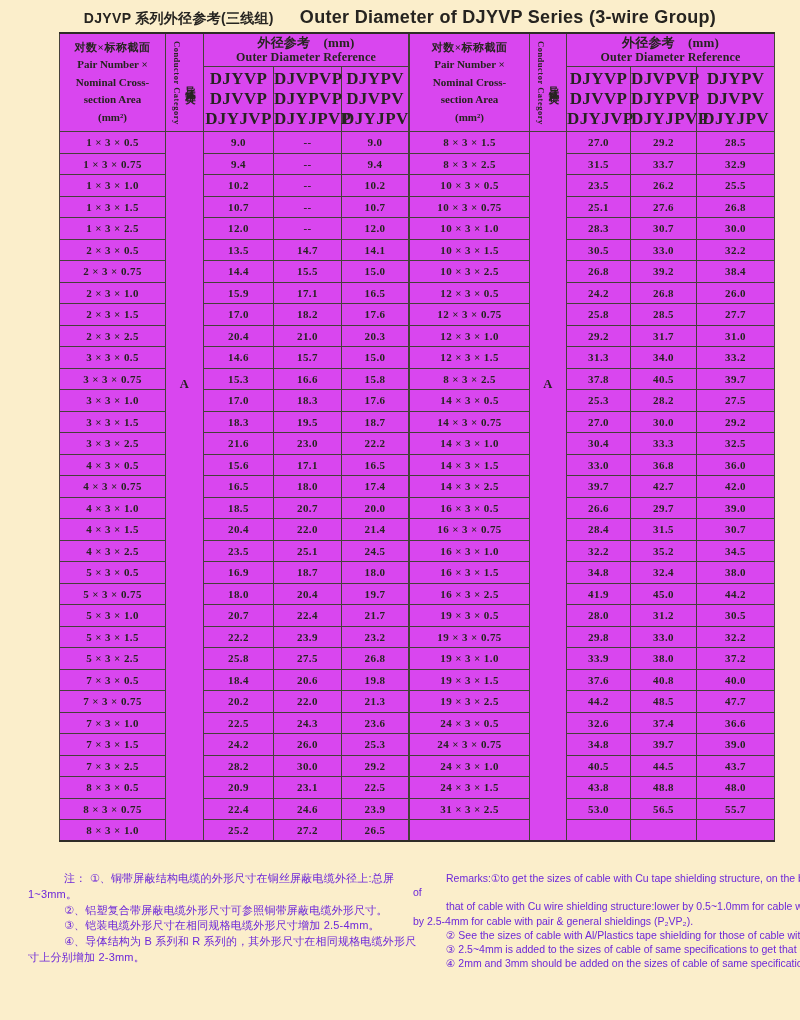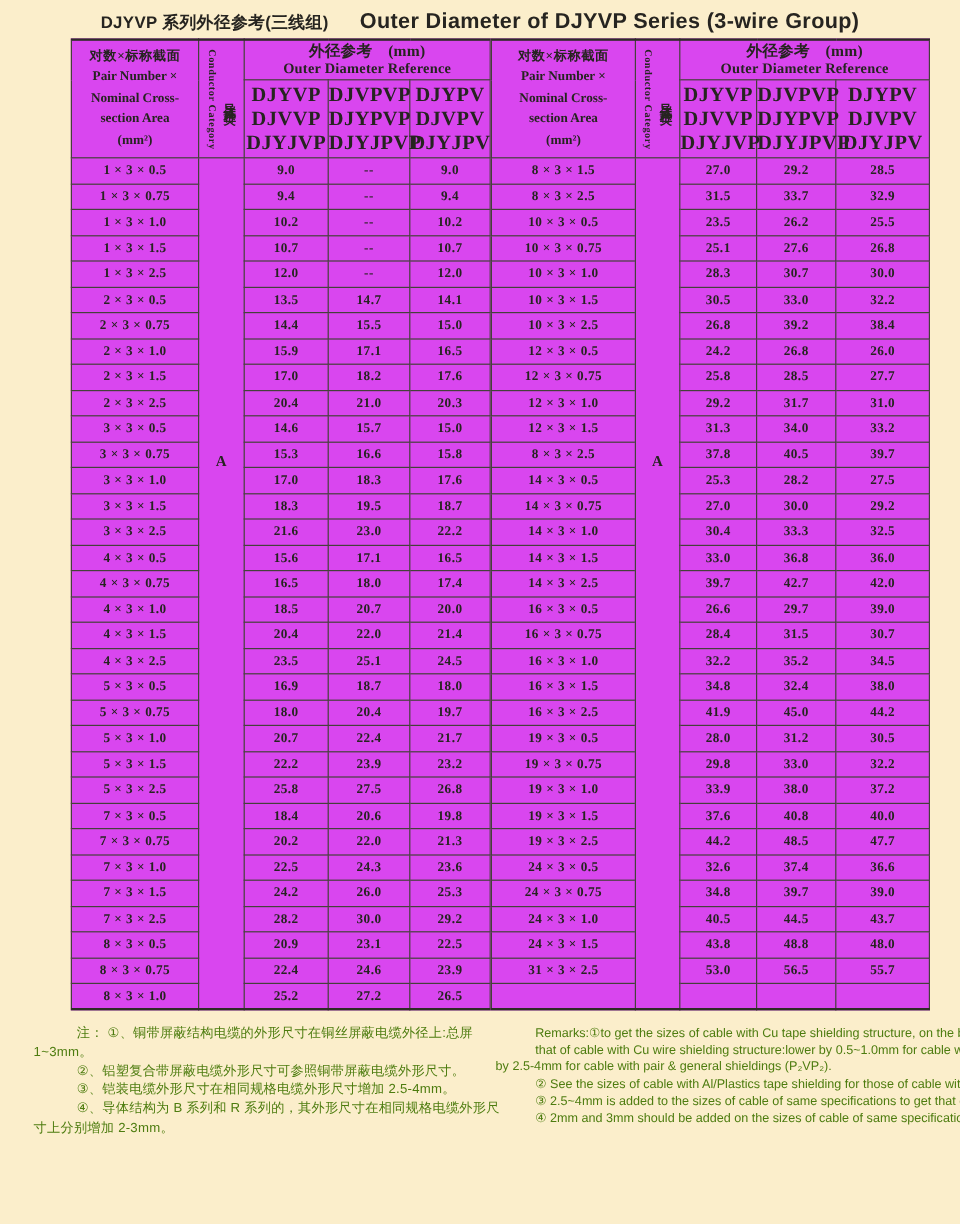--- a/index.html
+++ b/index.html
@@ -38,21 +38,21 @@
 
   .cond-h .vwrap { display:flex; flex-direction:row; align-items:center; justify-content:center; height:94px; gap:1px; }
   .v-en { writing-mode:vertical-lr; font-size:8.5px; font-weight:bold; letter-spacing:0.5px; white-space:nowrap; }
   .v-zh { writing-mode:vertical-lr; font-size:10.5px; font-weight:bold; letter-spacing:2.5px; white-space:nowrap; }
 
   tbody tr { height:21.5px; }
   tbody td { font-size:11px; font-weight:bold; text-align:center; vertical-align:middle; letter-spacing:0.4px; }
   td.cond-cell { vertical-align:top; text-align:center; font-size:12.5px; }
   td.cond-cell span { display:block; padding-top:245px; }
 
-  .notes { display:flex; margin-top:12px; color:#4d7c0f; }
+  .notes { display:flex; margin-top:29px; color:#6d28d9; }
   .notes-zh { width:372px; margin-left:28px; font-size:11px; line-height:15.8px; letter-spacing:0.2px; }
   .notes-en { width:352px; margin-left:13px; font-size:10.5px; line-height:14.2px; }
   .note-line { white-space:nowrap; }
   .notes-zh .ind { padding-left:36px; }
   .notes-en .ind { padding-left:33px; }
 </style>
 </head>
 <body>
 
 <div class="page">
@@ -571,20 +571,21 @@
     <div class="notes-zh" id="notes-zh">
         <div class="note-line ind">注： ①、铜带屏蔽结构电缆的外形尺寸在铜丝屏蔽电缆外径上:总屏</div>
         <div class="note-line">1~3mm。</div>
         <div class="note-line ind">②、铝塑复合带屏蔽电缆外形尺寸可参照铜带屏蔽电缆外形尺寸。</div>
         <div class="note-line ind">③、铠装电缆外形尺寸在相同规格电缆外形尺寸增加 2.5-4mm。</div>
         <div class="note-line ind">④、导体结构为 B 系列和 R 系列的，其外形尺寸在相同规格电缆外形尺</div>
         <div class="note-line">寸上分别增加 2-3mm。</div>
       </div>
     <div class="notes-en" id="notes-en">
         <div class="note-line ind">Remarks:①to get the sizes of cable with Cu tape shielding structure, on the basis</div>
+        <div class="note-line">of</div>
         <div class="note-line ind">that of cable with Cu wire shielding structure:lower by 0.5~1.0mm for cable with</div>
         <div class="note-line">by 2.5-4mm for cable with pair &amp; general  shieldings (P₂VP₂).</div>
         <div class="note-line ind">② See the sizes of cable with Al/Plastics tape shielding for those of cable  with Cu</div>
         <div class="note-line ind">③ 2.5~4mm is added to the sizes of cable of same specifications to get that  of</div>
         <div class="note-line ind">④ 2mm and 3mm should be added on the sizes of cable of same specifications</div>
       </div>
   </div>
 
 </div>
 

